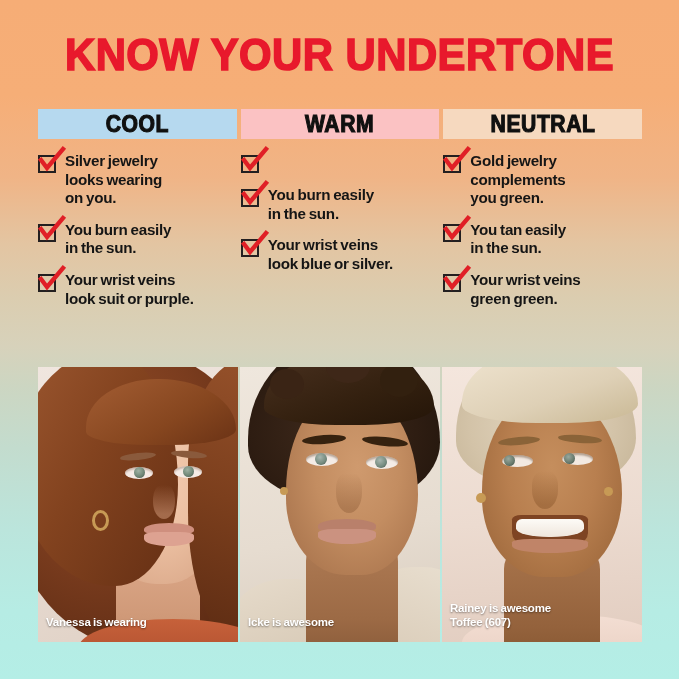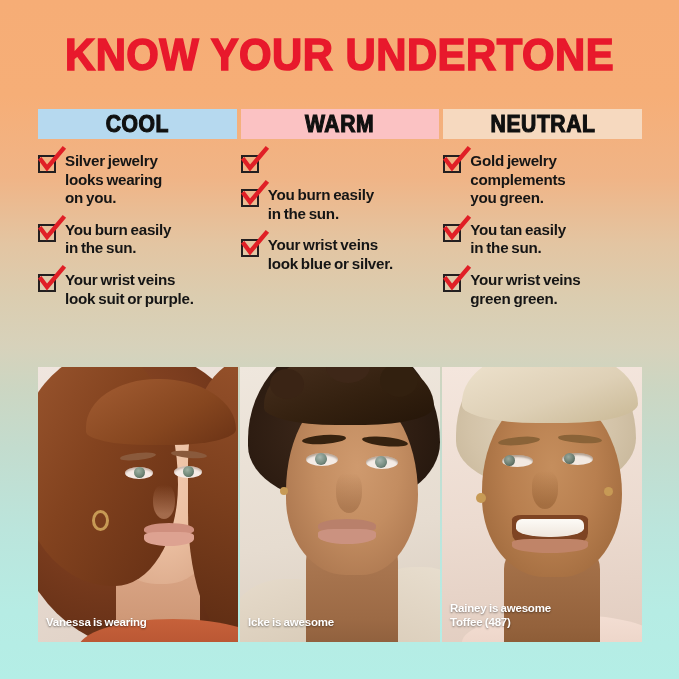--- a/index.html
+++ b/index.html
@@ -473,19 +473,19 @@
       <div class="shape iris-l"></div>
       <div class="shape iris-r"></div>
       <div class="shape nose"></div>
       <div class="shape smile"></div>
       <div class="shape teeth"></div>
       <div class="shape lipbot"></div>
       <div class="shape earring"></div>
       <div class="shape earring2"></div>
       <div class="caption">
         <span>Rainey is awesome</span>
-        <span class="l2">Toffee (487)</span>
+        <span class="l2">Toffee (607)</span>
       </div>
     </div>
 
   </div>
 
 </div>
 
 </body></html>

